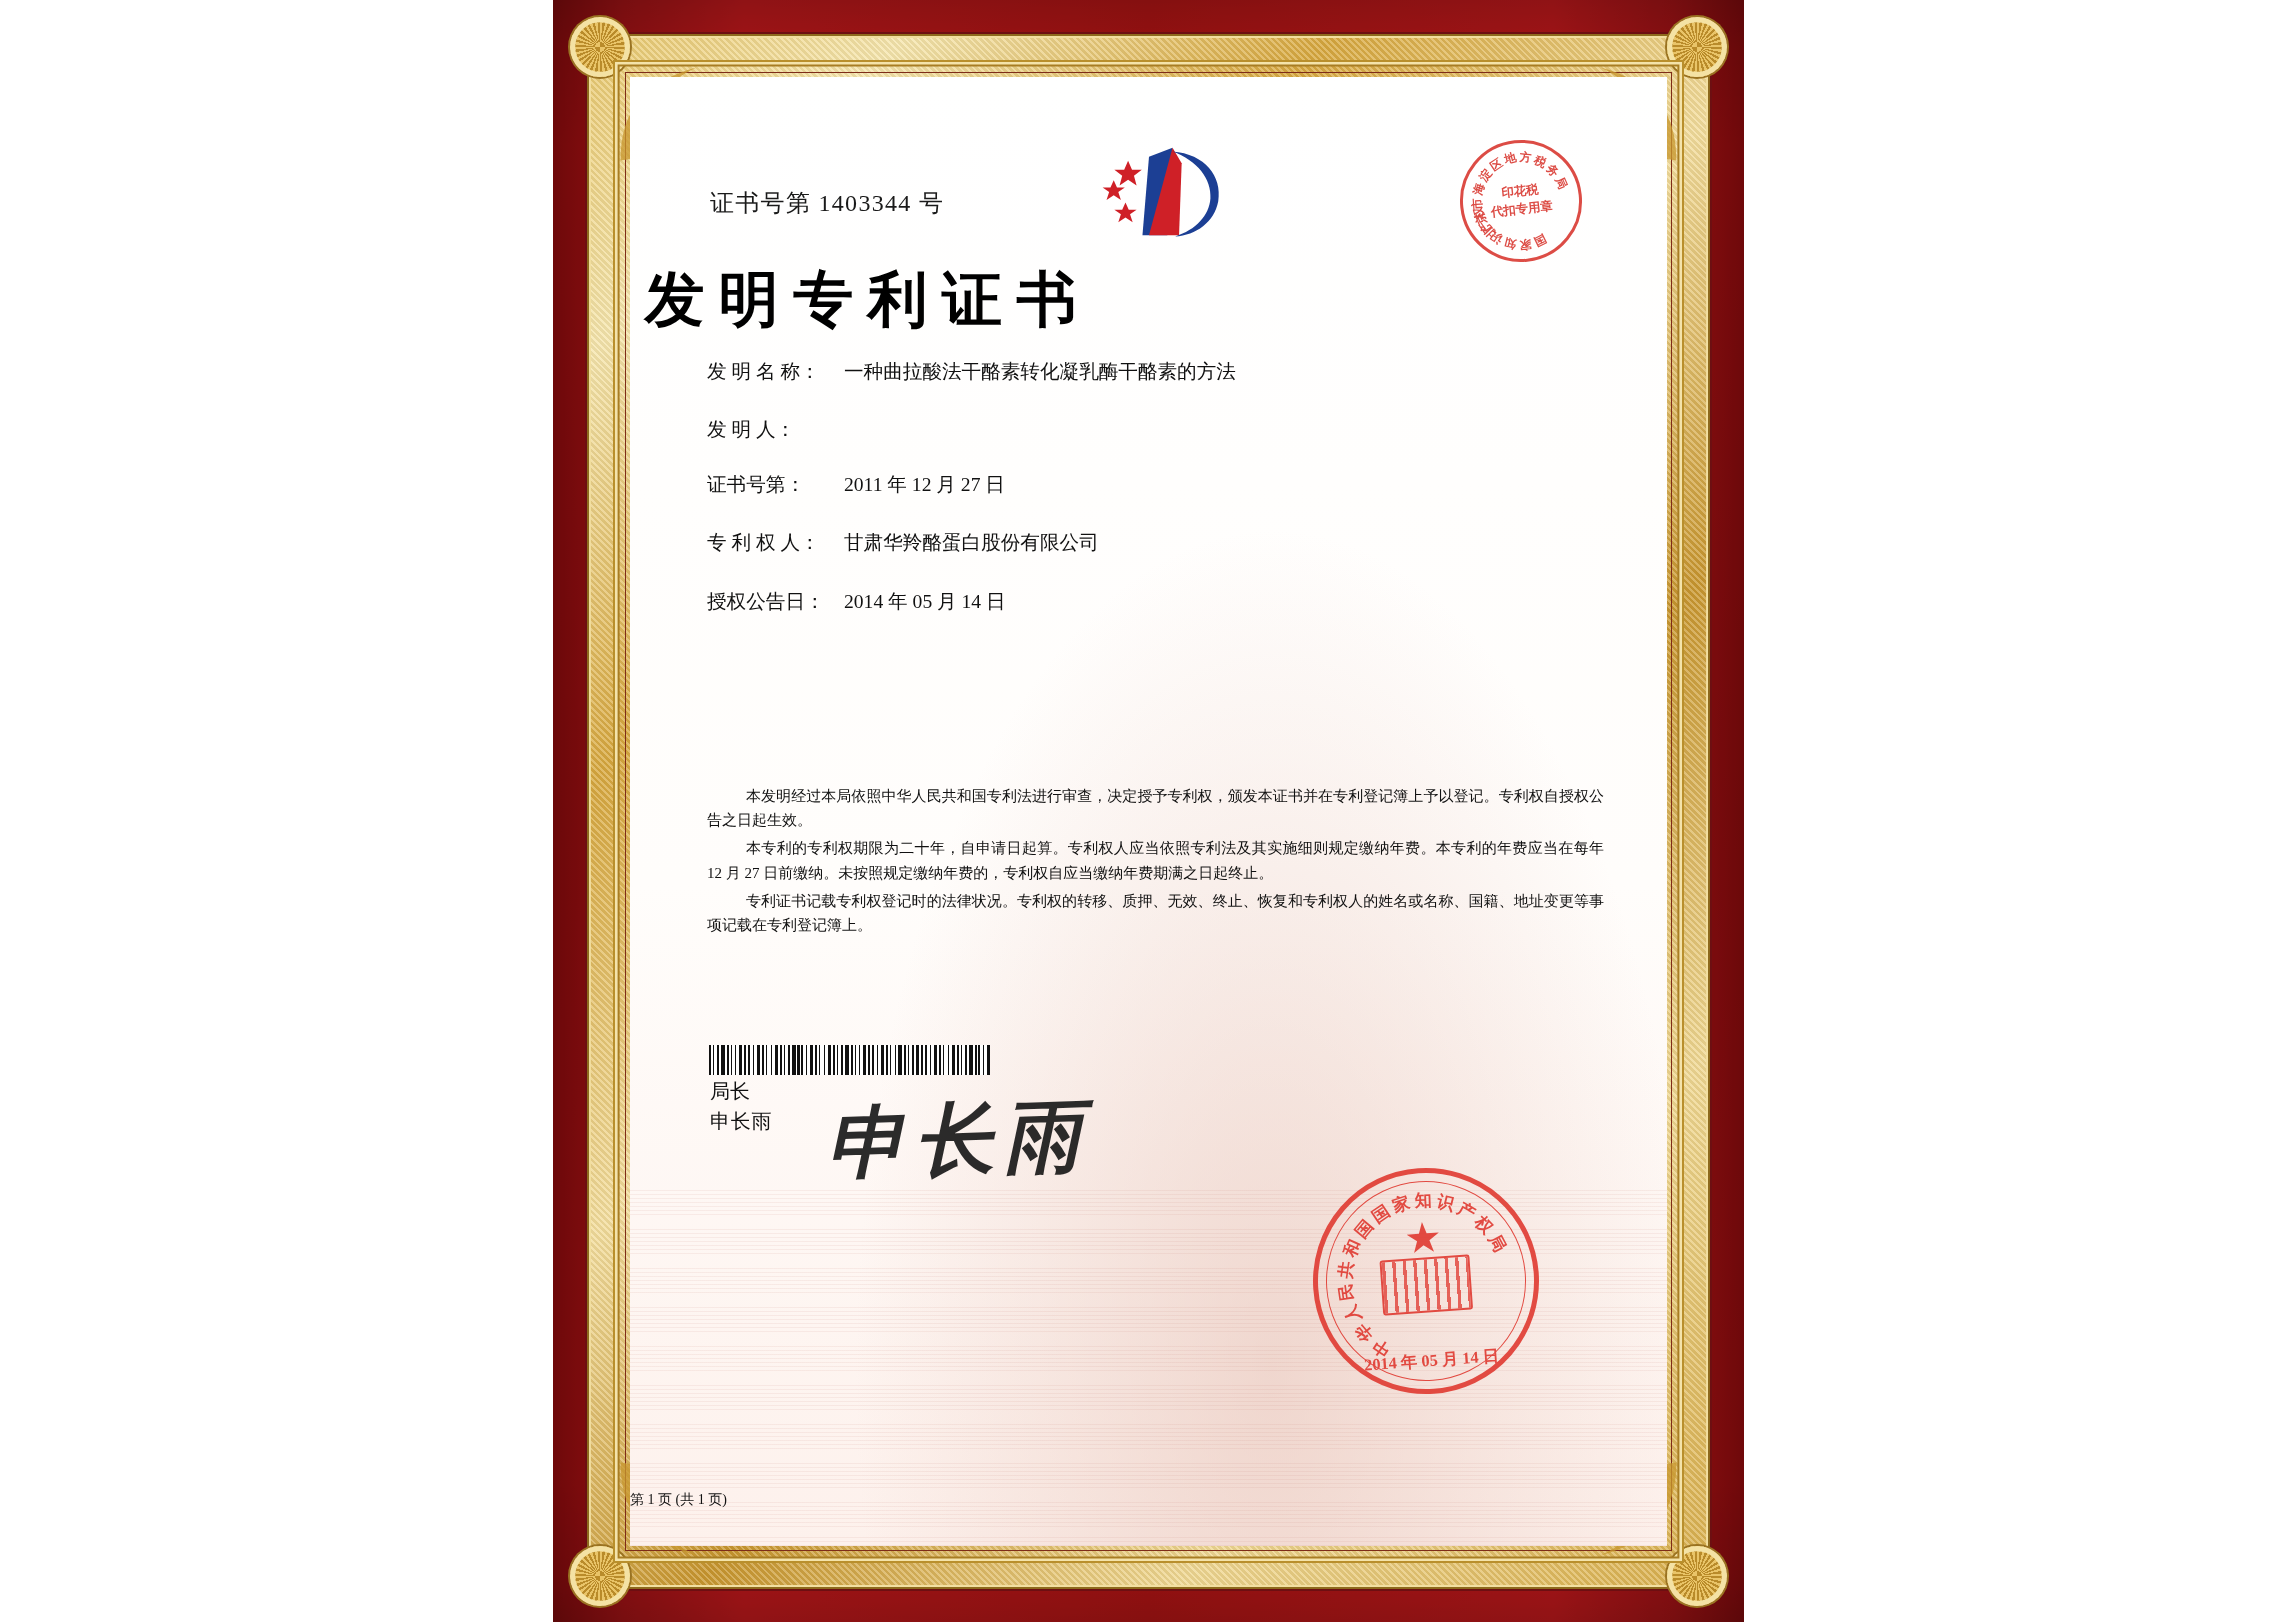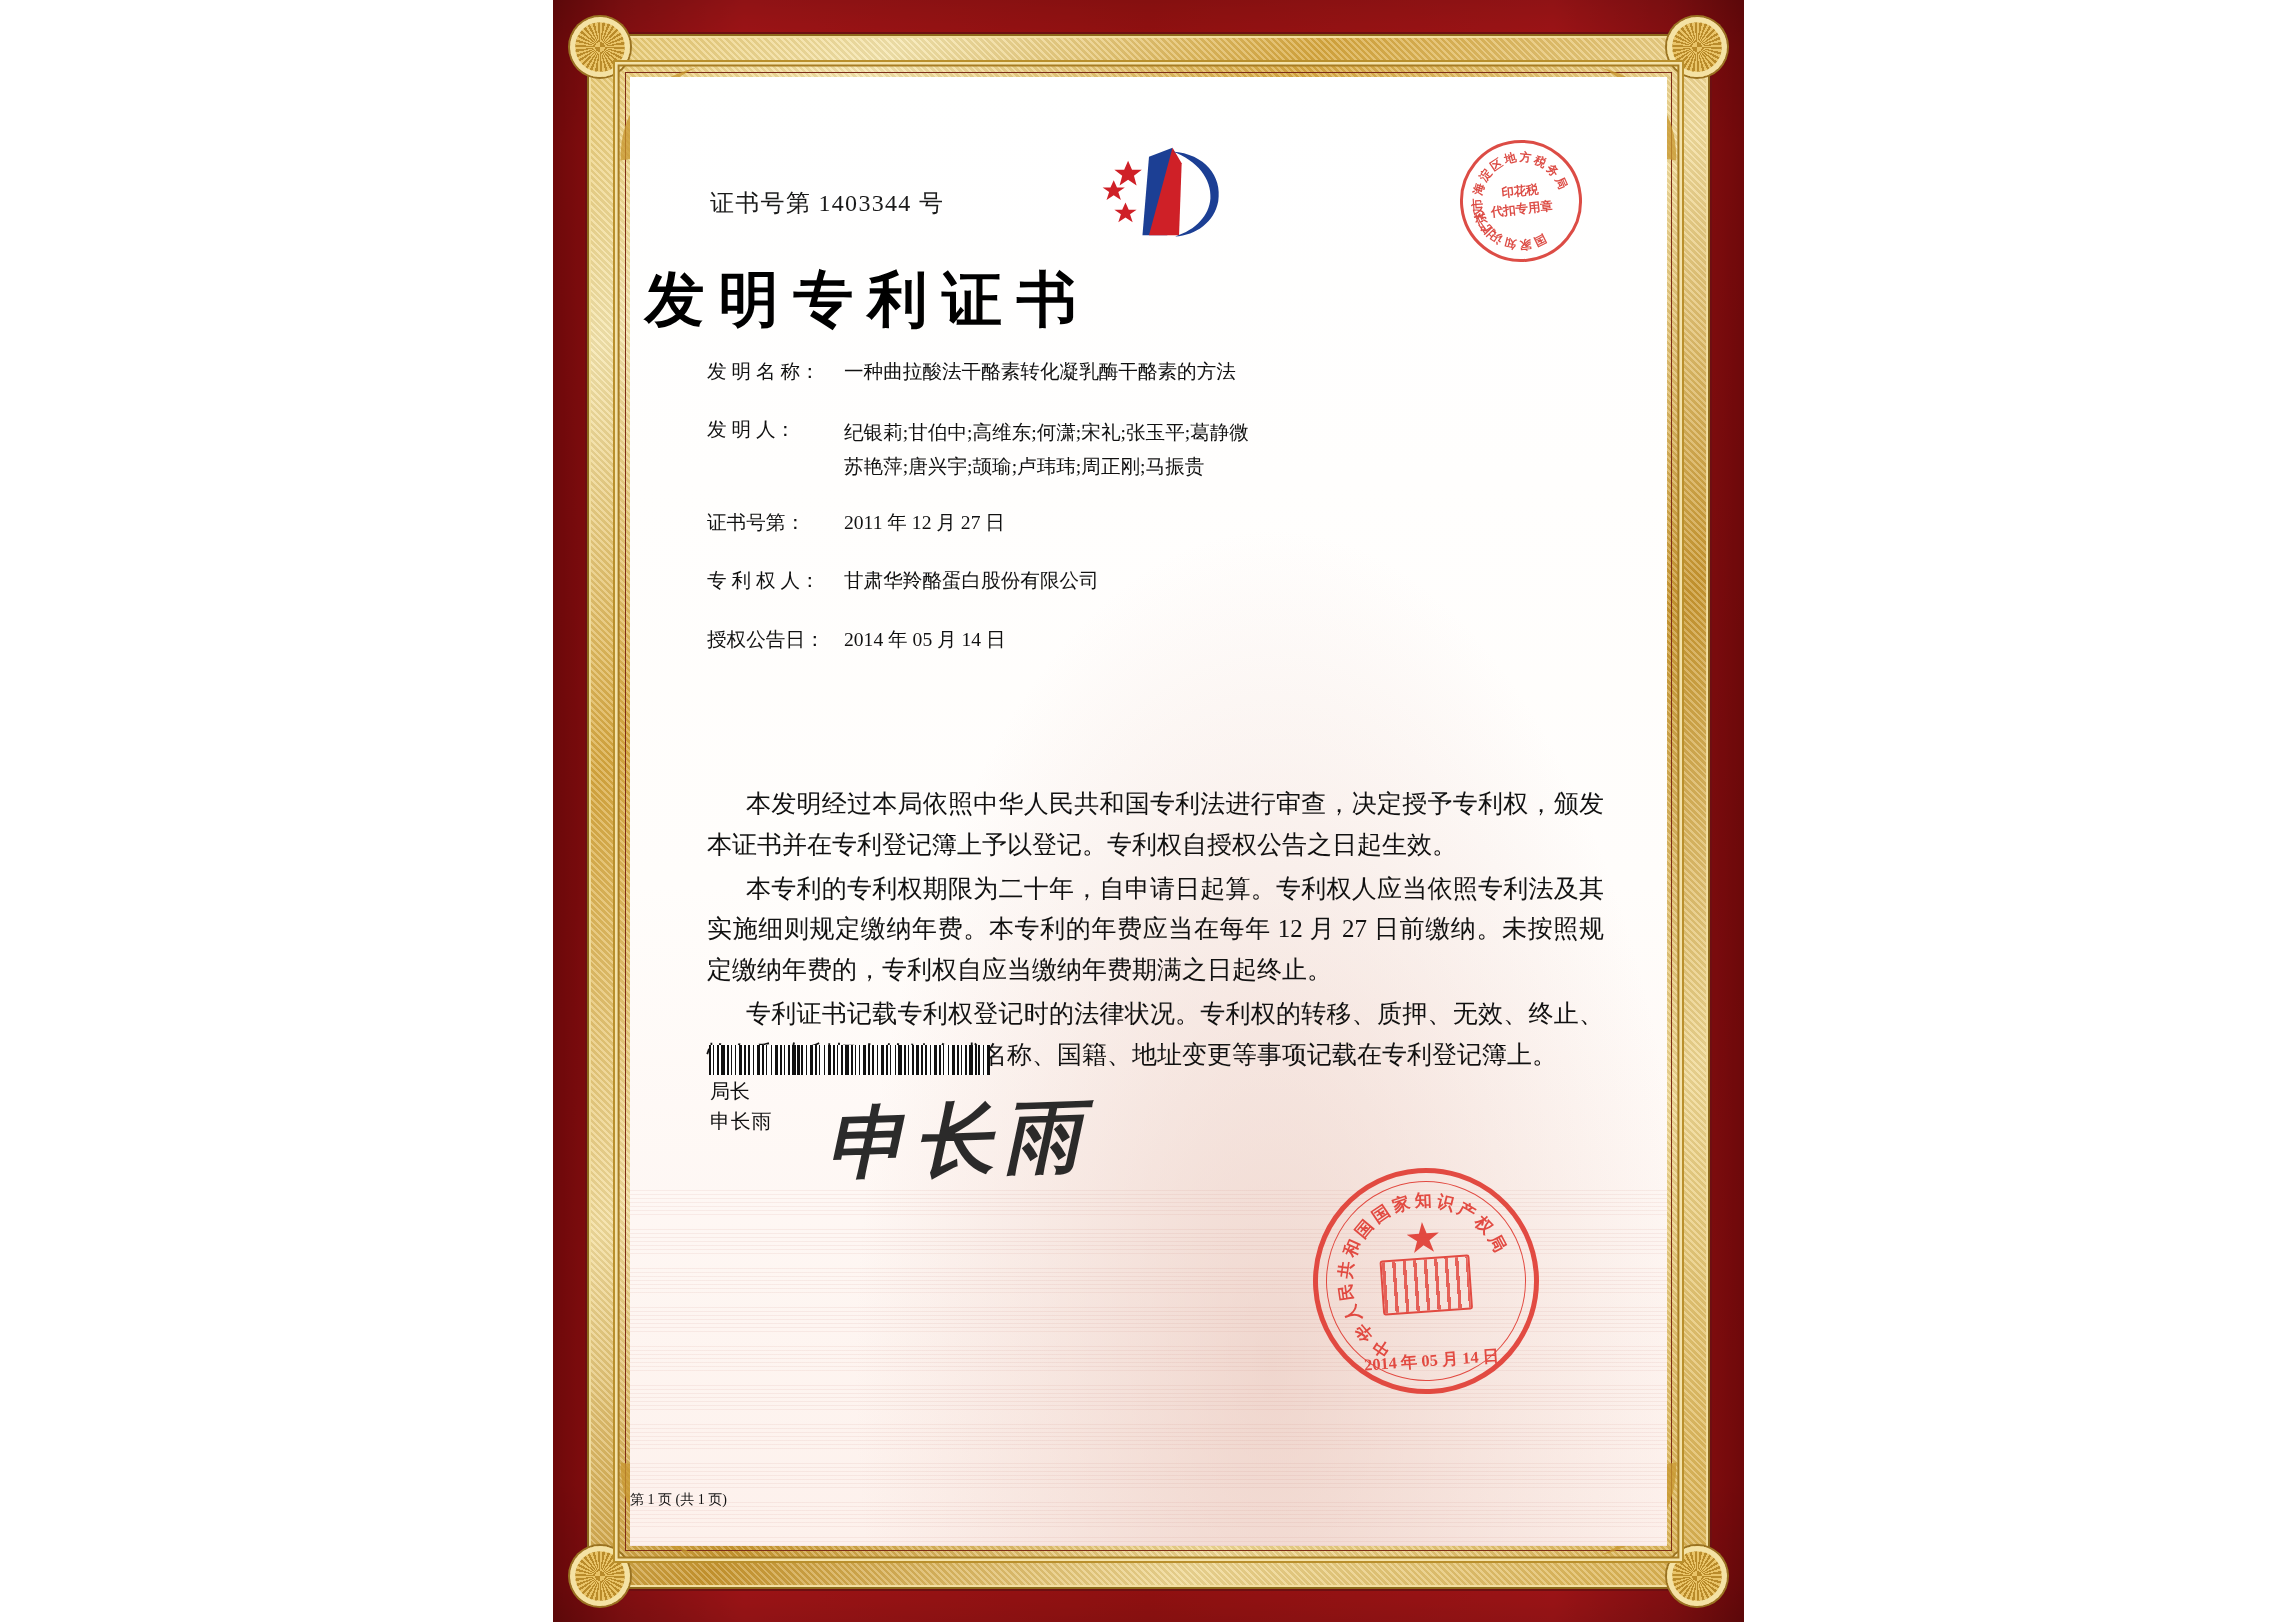--- a/index.html
+++ b/index.html
@@ -165,21 +165,21 @@
   .field .val {
     flex: 1 1 auto;
     white-space: pre-line;
   }
   .field.inventors { margin-bottom: 26px; }
   .field.inventors .val { line-height: 1.7; }
 
   .body-text {
     position: absolute;
     left: 77px; right: 63px; top: 707px;
-    font-size: 25px;
+    font-size: 15px;
     line-height: 1.62;
     color: #111;
     text-align: justify;
     font-family: "Liberation Serif", serif;
   }
   .body-text p { margin: 0 0 3.9px 0; text-indent: 39px; }
 
   
   .barcode {
     position: absolute;
@@ -353,22 +353,20 @@
 
     <div class="title">发明专利证书</div>
 
     <div class="fields">
       <div class="field">
         <span class="lbl">发 明 名 称：</span>
         <span class="val">一种曲拉酸法干酪素转化凝乳酶干酪素的方法</span>
       </div>
       <div class="field inventors">
         <span class="lbl">发 明 人：</span>
-        <span class="val">纪银莉;甘伯中;高维东;何潇;宋礼;张玉平;葛静微
-苏艳萍;唐兴宇;颉瑜;卢玮玮;周正刚;马振贵</span>
       </div>
       <div class="field">
         <span class="lbl">证书号第：</span>
         <span class="val">2011 年 12 月 27 日</span>
       </div>
       <div class="field">
         <span class="lbl">专 利 权 人：</span>
         <span class="val">甘肃华羚酪蛋白股份有限公司</span>
       </div>
       <div class="field">

